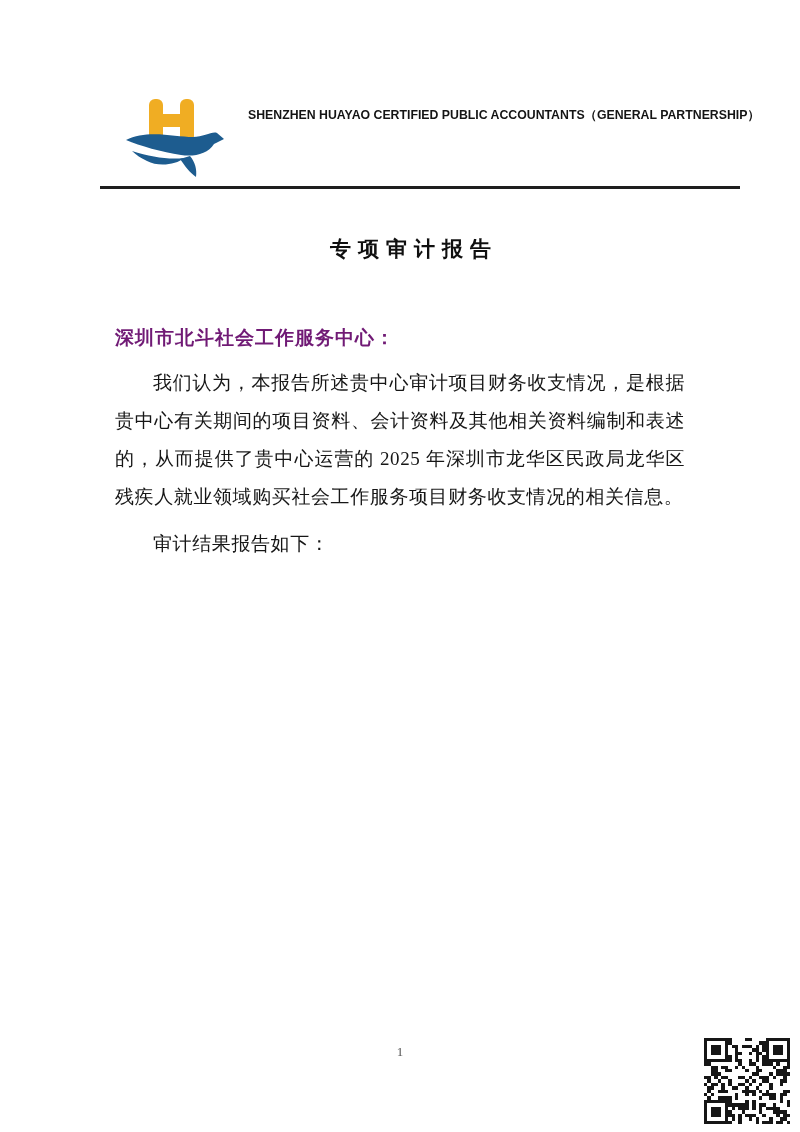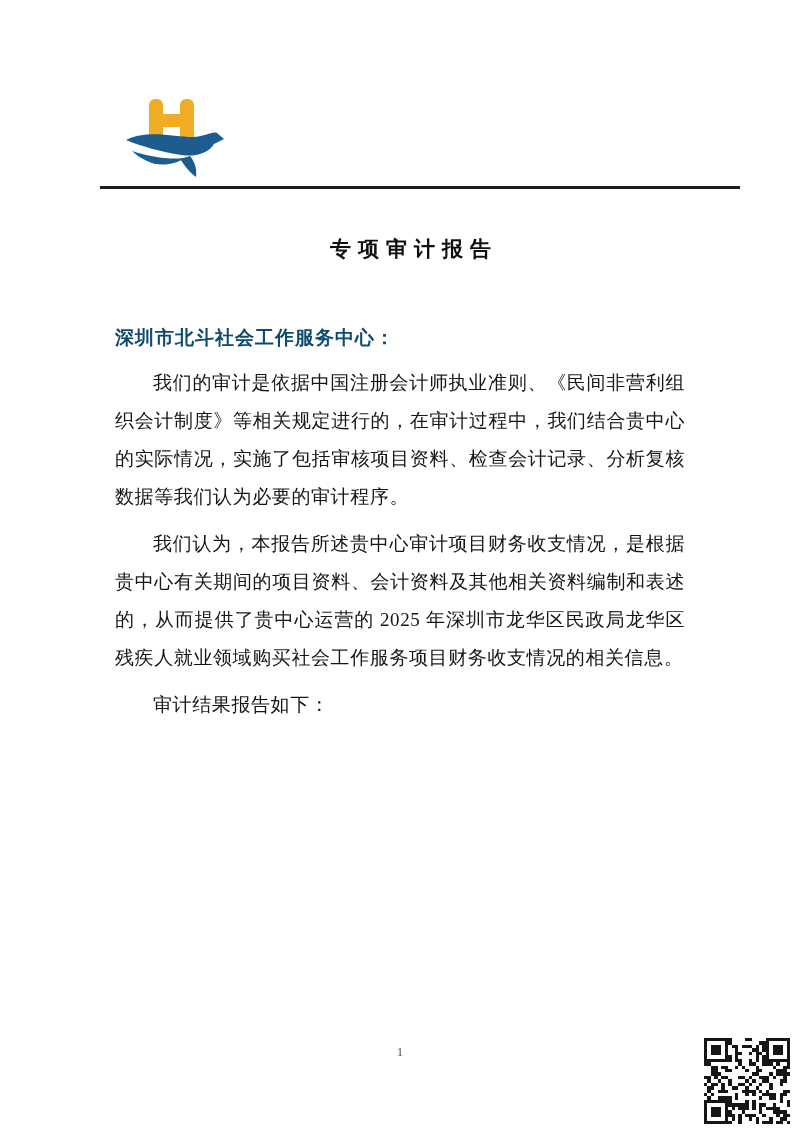--- a/index.html
+++ b/index.html
@@ -47,21 +47,21 @@
   .ref-number{
     position:absolute;top:262px;left:115px;width:545px;
     text-align:right;font-size:17px;font-weight:bold;
     letter-spacing:1px;color:#101010;
   }
   .body-text{
     position:absolute;top:319px;left:115px;width:570px;
   }
   .salutation{
     margin:0;font-size:19px;font-weight:bold;line-height:38px;
-    letter-spacing:1px;color:#0c4a6e;
+    letter-spacing:1px;color:#701a75;
   }
   .para{
     margin:7px 0 9px 0;
     font-size:19px;line-height:38px;letter-spacing:0.6px;
     text-align:justify;text-justify:inter-ideograph;
     text-indent:2em;color:#161616;
   }
   .para:last-child{margin-bottom:0;}
 
   
@@ -95,31 +95,31 @@
 
         <g fill="#1D5C8F">
           <path d="M3,47 C24,36 52,44 70,44 C81,44 89,38 94,40 L101,46 L91,51
                    C85,61 71,64 58,62 C39,59 17,53 3,47 Z"></path>
           <path d="M9,58 C28,64 46,67 61,65 C53,72 35,74 24,68 C18,65 13,62 9,58 Z"></path>
           <path d="M57,66 C62,73 66,79 73,84 C74,76 72,69 67,63 Z"></path>
         </g>
       </svg>
     </div>
     <div class="head-text">
+      <div class="company-en">SHENZHEN HUAYAO CERTIFIED PUBLIC ACCOUNTANTS（GENERAL PARTNERSHIP）</div>
     </div>
   </header>
 
   <div class="rule"></div>
 
   <h1 class="doc-title">专项审计报告</h1>
 
 
   <main class="body-text">
     <p class="salutation">深圳市北斗社会工作服务中心：</p>
-    <p class="para">我们的审计是依据中国注册会计师执业准则、《民间非营利组织会计制度》等相关规定进行的，在审计过程中，我们结合贵中心的实际情况，实施了包括审核项目资料、检查会计记录、分析复核数据等我们认为必要的审计程序。</p>
     <p class="para">我们认为，本报告所述贵中心审计项目财务收支情况，是根据贵中心有关期间的项目资料、会计资料及其他相关资料编制和表述的，从而提供了贵中心运营的 2025 年深圳市龙华区民政局龙华区残疾人就业领域购买社会工作服务项目财务收支情况的相关信息。</p>
     <p class="para">审计结果报告如下：</p>
   </main>
 
   <div class="page-number">1</div>
 
   <div class="qr" aria-hidden="true">
       <i style="grid-row:1;grid-column:1"></i>
       <i style="grid-row:1;grid-column:2"></i>
       <i style="grid-row:1;grid-column:3"></i>

